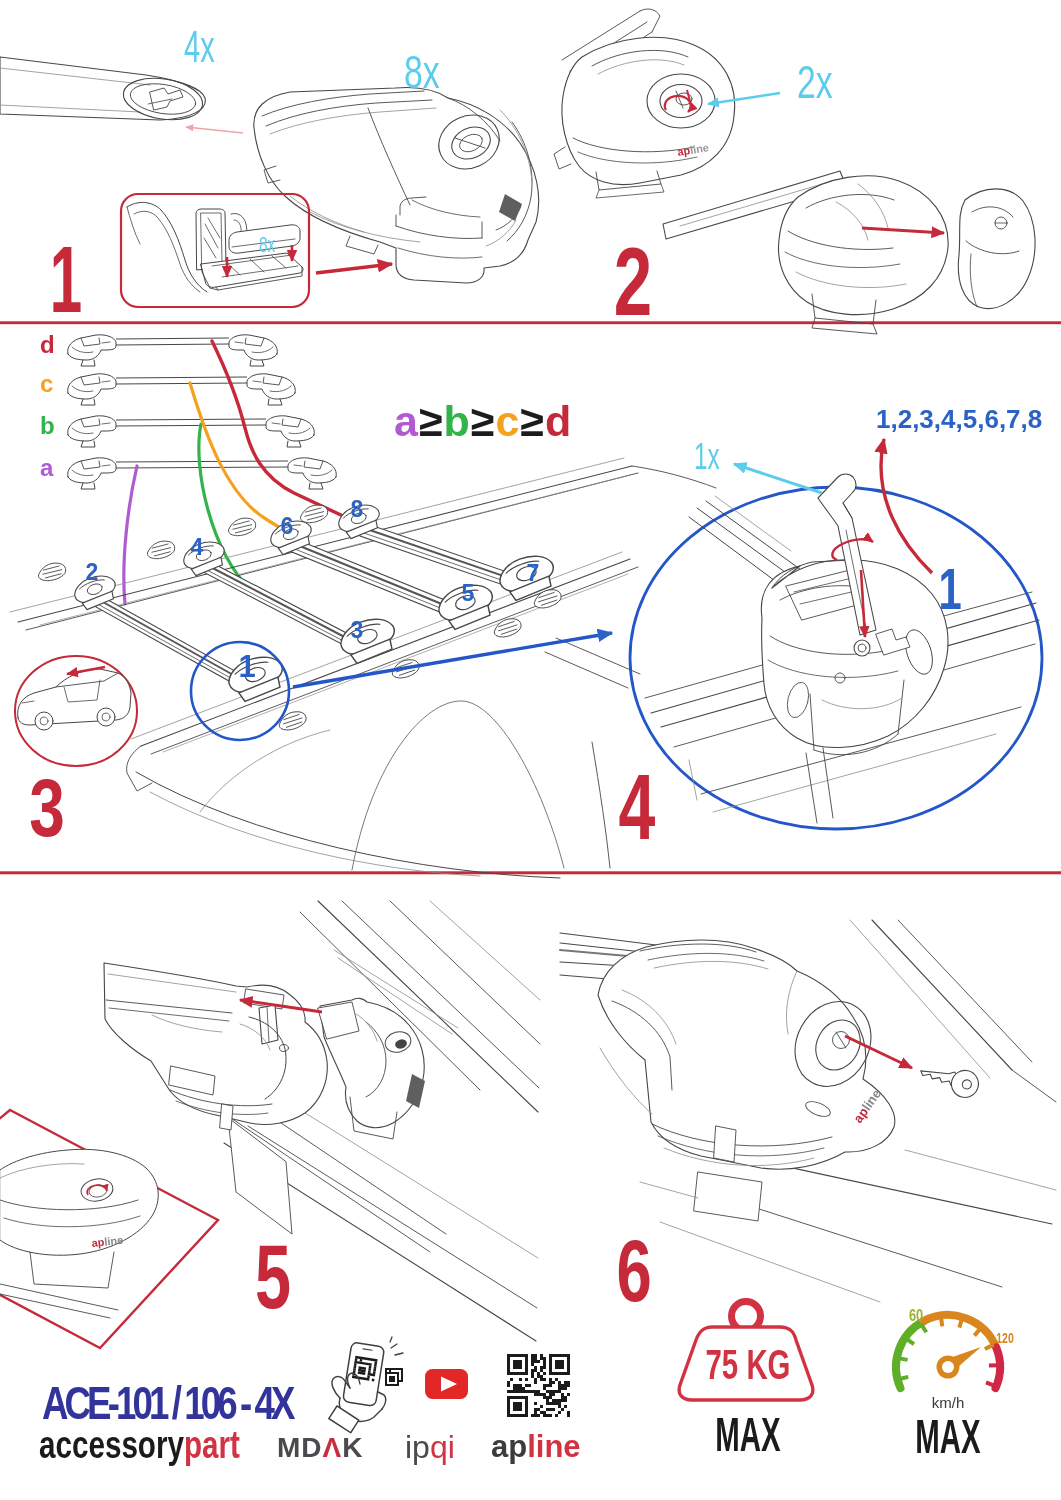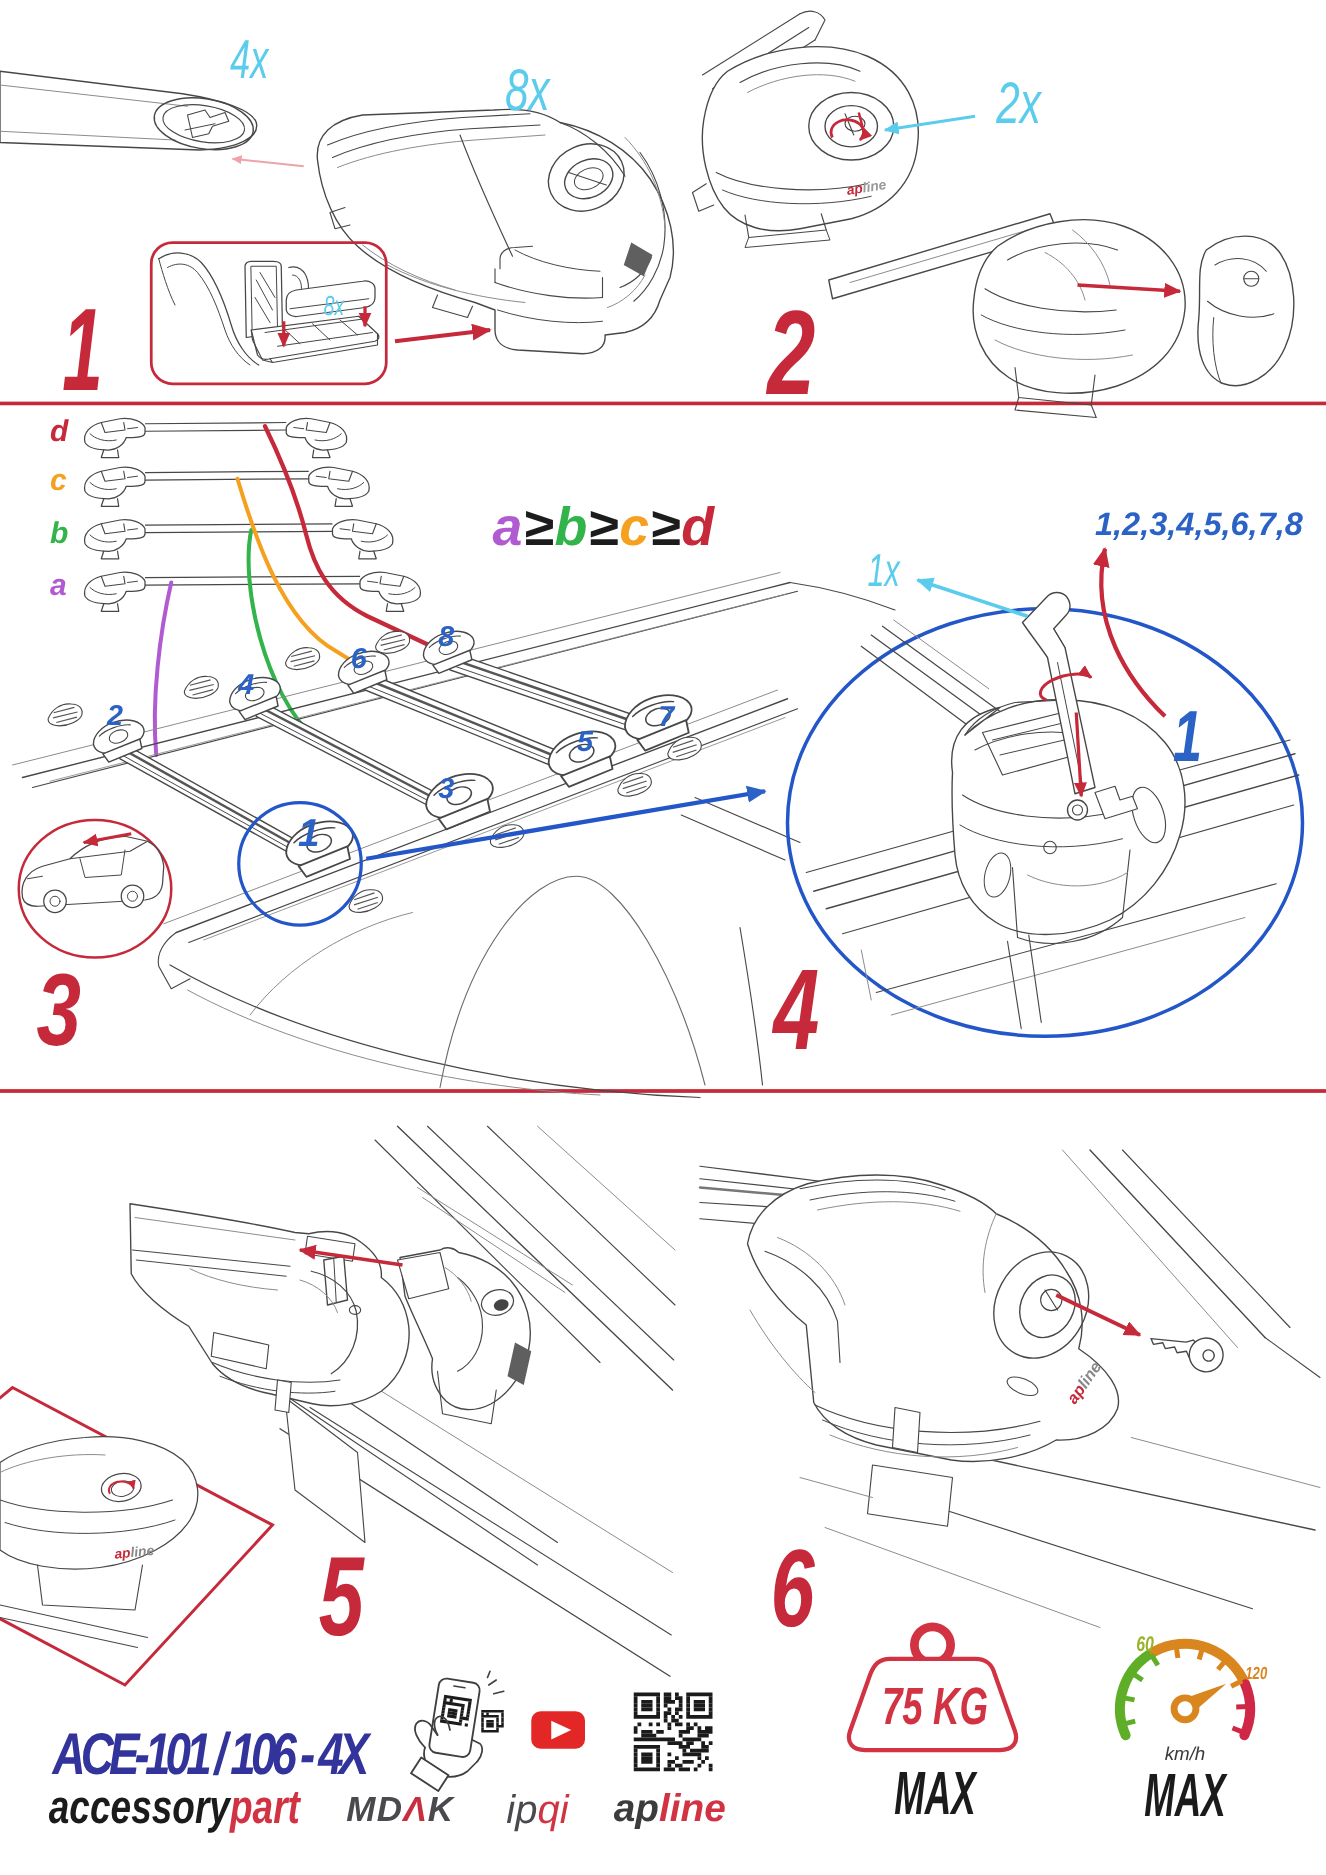--- a/index.html
+++ b/index.html
@@ -1,16 +1,16 @@
 <!DOCTYPE html>
 <html><head><meta charset="utf-8">
 <style>
 html,body{margin:0;padding:0;background:#ffffff;}
 #page{position:relative;width:1061px;height:1500px;background:#fff;overflow:hidden;
- font-family:"Liberation Sans",sans-serif;font-style:italic;}
+ font-family:"Liberation Sans",sans-serif;}
 svg{display:block}
 .t{font-family:"Liberation Sans",sans-serif;}
 </style></head><body>
 <div id="page">
 <svg width="1061" height="1500" viewBox="0 0 1061 1500">
 <defs>
  <marker id="ar" markerWidth="6" markerHeight="5" refX="4.2" refY="2" orient="auto" markerUnits="strokeWidth">
    <path d="M0,0 L4.6,2 L0,4 Z" fill="#c5293a"></path>
         </marker>
  <marker id="ac" markerWidth="6" markerHeight="5" refX="4.2" refY="2" orient="auto" markerUnits="strokeWidth">

